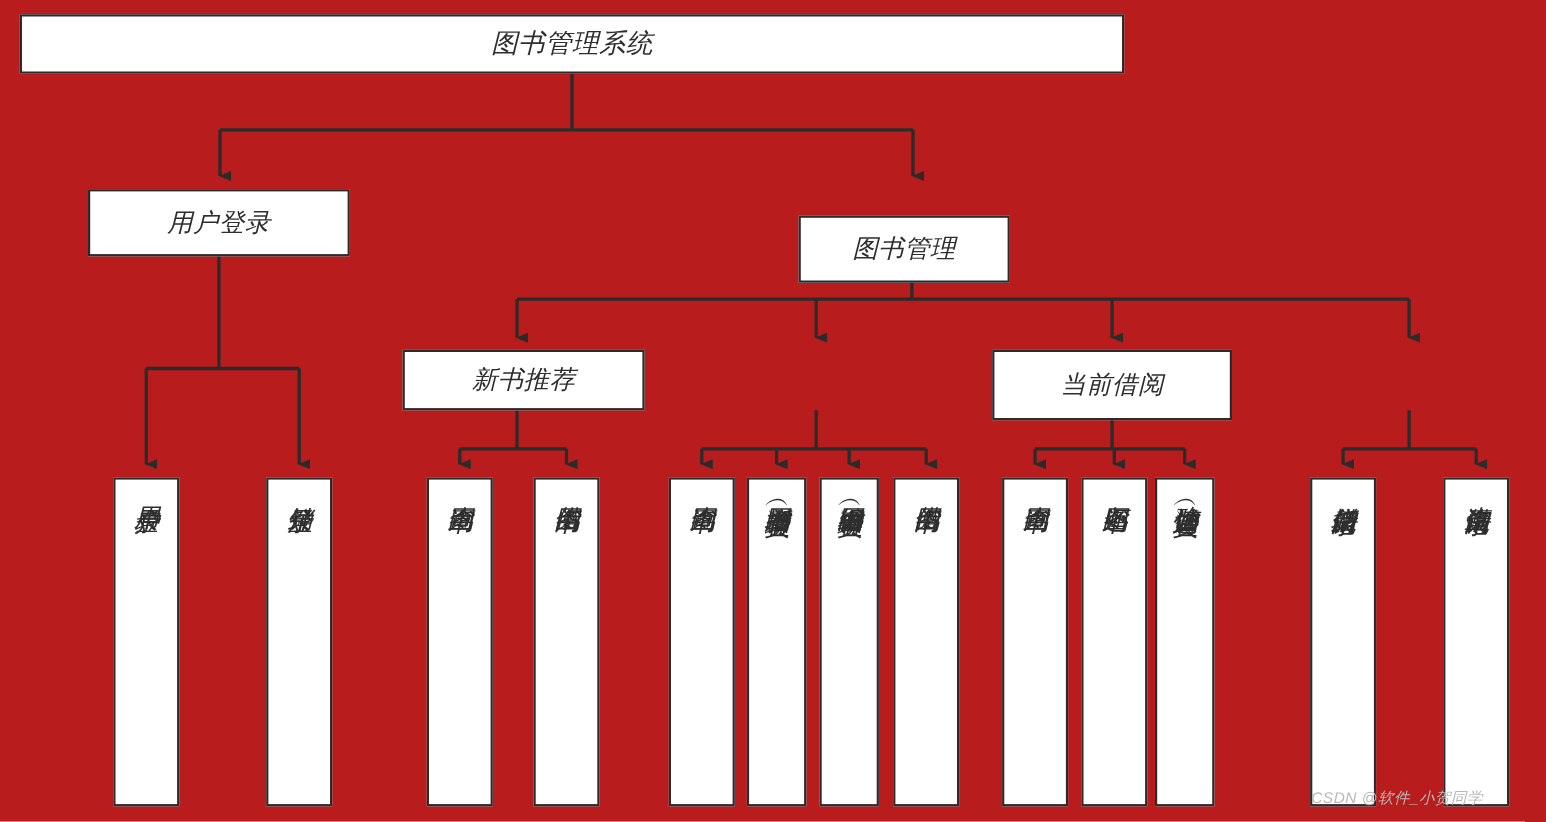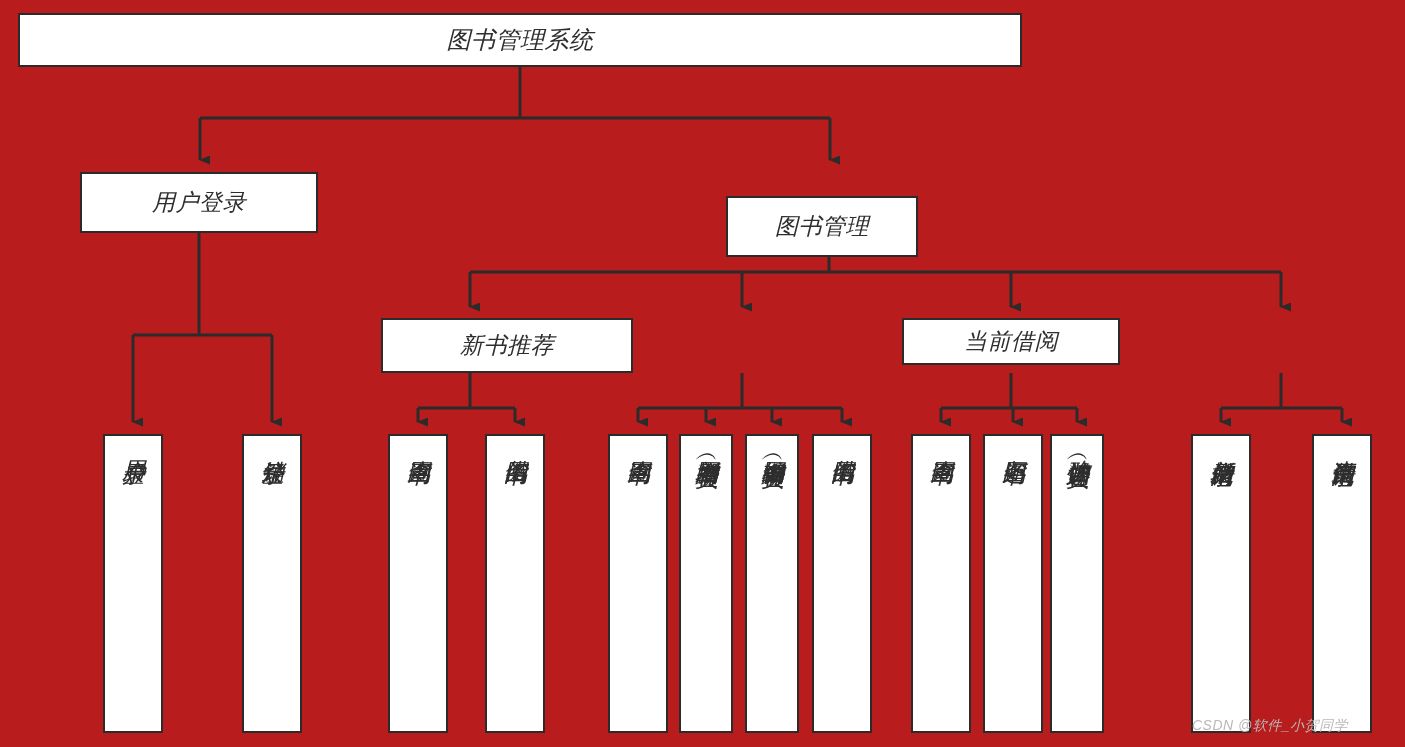--- a/index.html
+++ b/index.html
@@ -124,24 +124,24 @@
     <span>图书管理系统</span>
   </div>
 
   <div class="node horiz" style="left:80px; top:172px; width:238px; height:61px;">
     <span>用户登录</span>
   </div>
   <div class="node horiz" style="left:726px; top:172px; width:192px; height:61px;margin-top:24px;">
     <span>图书管理</span>
   </div>
 
-  <div class="node horiz" style="left:381px; top:318px; width:252px; height:55px;">
+  <div class="node horiz" style="left:366px; top:318px; width:220px; height:55px;">
     <span>新书推荐</span>
   </div>
-  <div class="node horiz" style="left:902px; top:318px; width:218px; height:47px;">
+  <div class="node horiz" style="left:902px; top:318px; width:218px; height:64px;">
     <span>当前借阅</span>
   </div>
 
   <div class="node leaf" style="left:103px; top:434px; width:60px; height:299px;">
     <span class="vtext">用户登录</span>
   </div>
   <div class="node leaf" style="left:242px; top:434px; width:60px; height:299px;">
     <span class="vtext">注销登录</span>
   </div>
   <div class="node leaf" style="left:388px; top:434px; width:60px; height:299px;">

